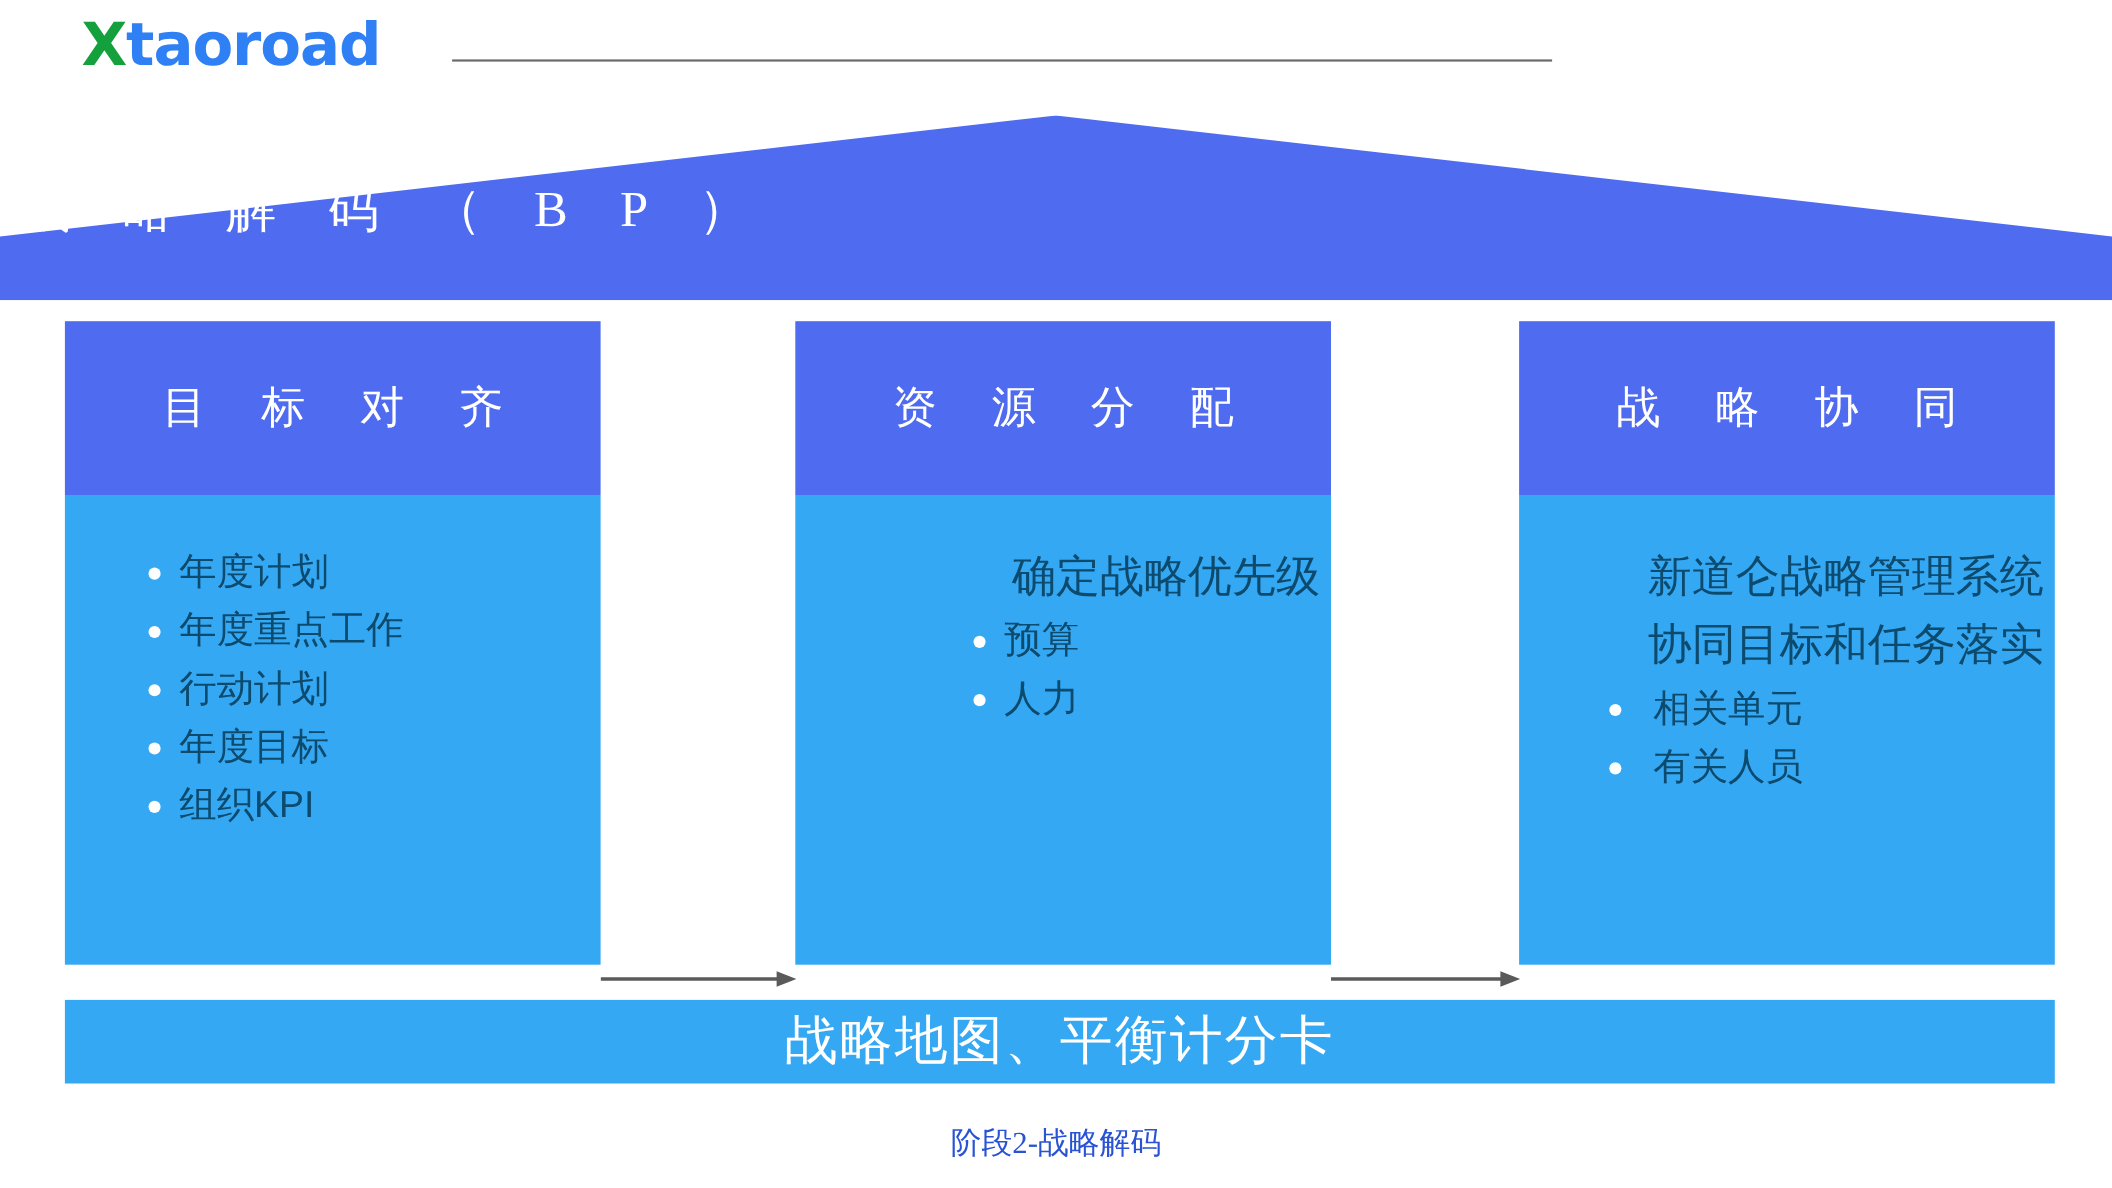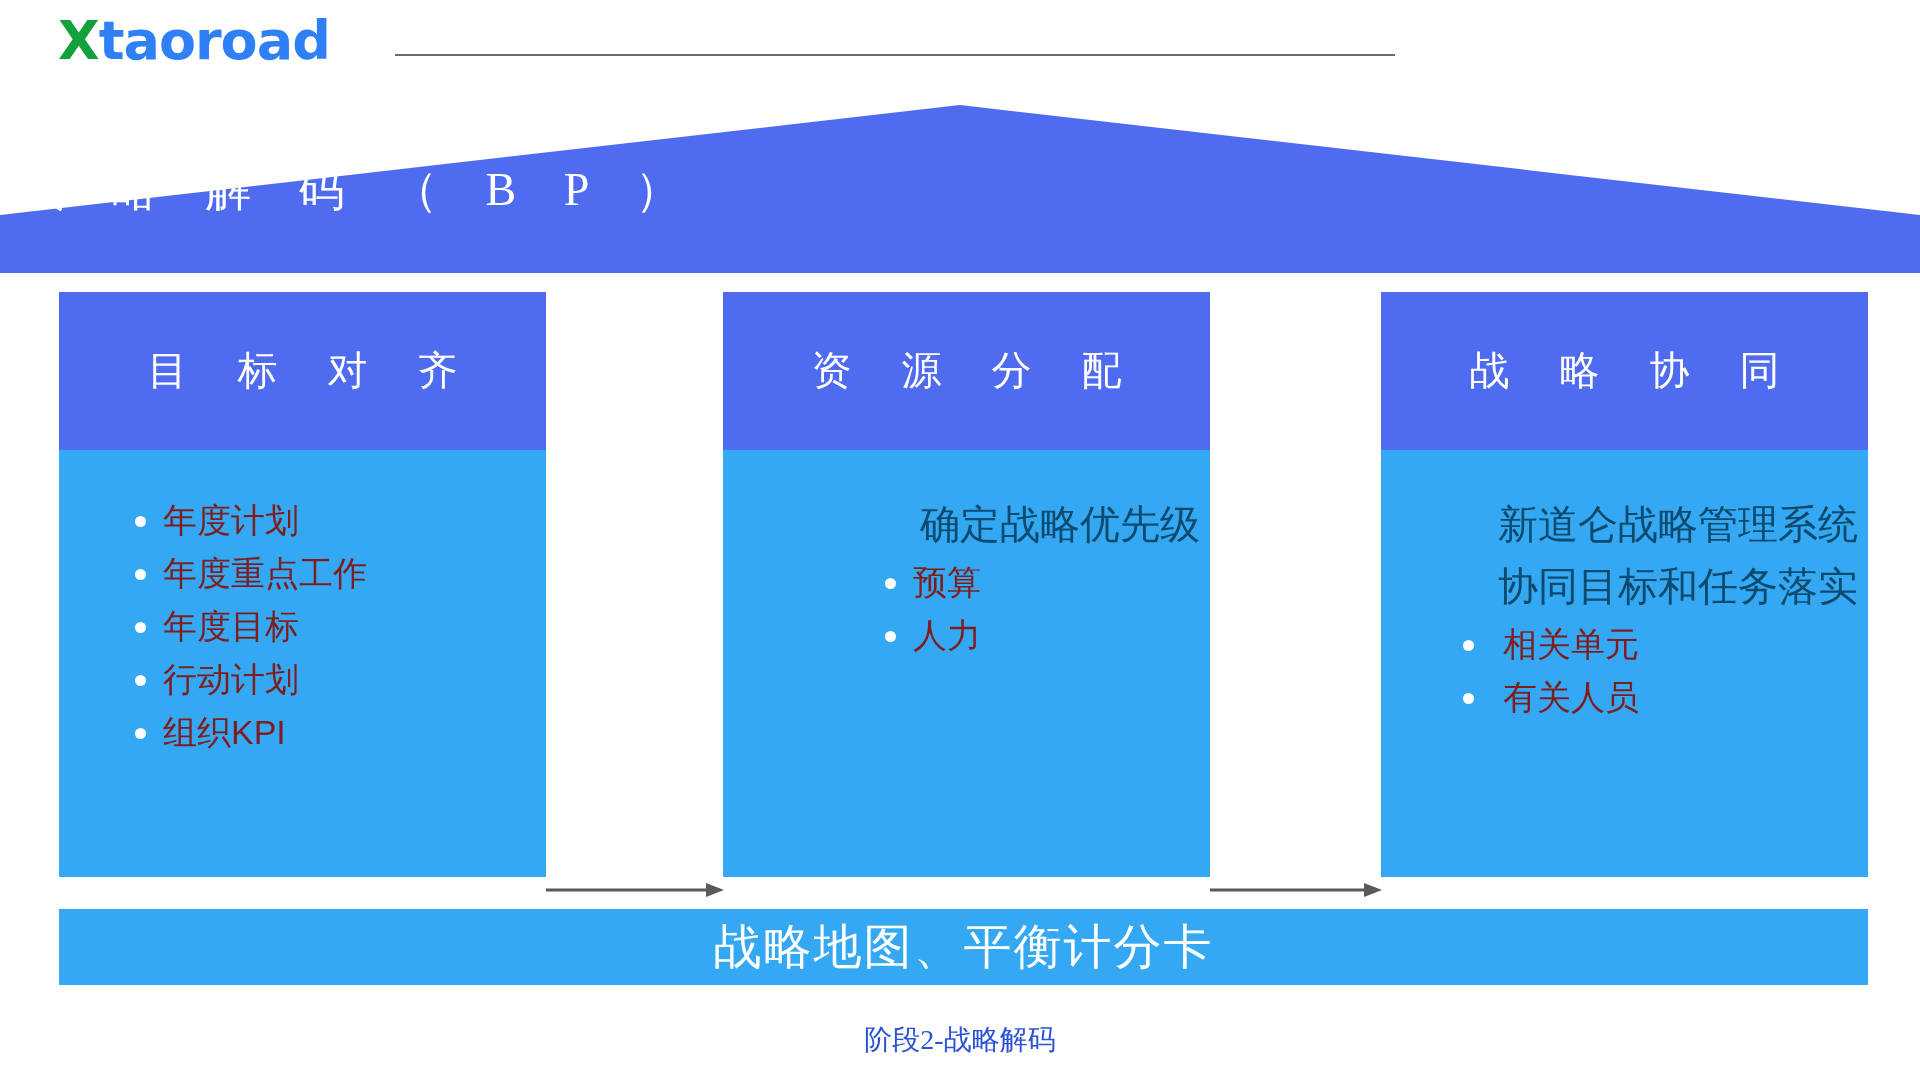--- a/index.html
+++ b/index.html
@@ -12,21 +12,21 @@
     height: 1080px;
     position: relative;
     overflow: hidden;
     font-family: "Liberation Sans", sans-serif;
     -webkit-font-smoothing: antialiased;
   }
 
   
   #header {
     position: absolute;
-    left: 0; top: 0;
+    left: 16px; top: 0;
     width: 1548px; height: 100px;
   }
   #logo {
     position: absolute;
     left: 58px; top: 14px;
     font-family: "DejaVu Sans", sans-serif;
     font-size: 54px;
     font-weight: 700;
     letter-spacing: -1px;
     line-height: 1;
@@ -111,21 +111,21 @@
     margin: 0 0 2px 0;
     padding: 0 10px;
   }
 
   ul.bullets {
     list-style: none;
     margin: 0;
     padding: 0;
   }
   ul.bullets li {
-    color: #7f1d1d;
+    color: #0c4a6e;
     font-size: 34px;
     line-height: 1.56;
     position: relative;
     white-space: nowrap;
   }
   ul.bullets li::before {
     content: "";
     position: absolute;
     width: 11px; height: 11px;
     border-radius: 50%;
@@ -202,22 +202,22 @@
 <div id="pillars">
 
   <div class="pillar" id="pillar-0">
     <div class="pillar-head">
       <div class="pillar-head-text">目 标 对 齐</div>
     </div>
     <div class="pillar-body">
       <ul class="bullets">
         <li>年度计划</li>
         <li>年度重点工作</li>
+        <li>行动计划</li>
         <li>年度目标</li>
-        <li>行动计划</li>
         <li>组织KPI</li>
       </ul>
     </div>
   </div>
 
   <div class="pillar" id="pillar-1">
     <div class="pillar-head">
       <div class="pillar-head-text">资 源 分 配</div>
     </div>
     <div class="pillar-body">

